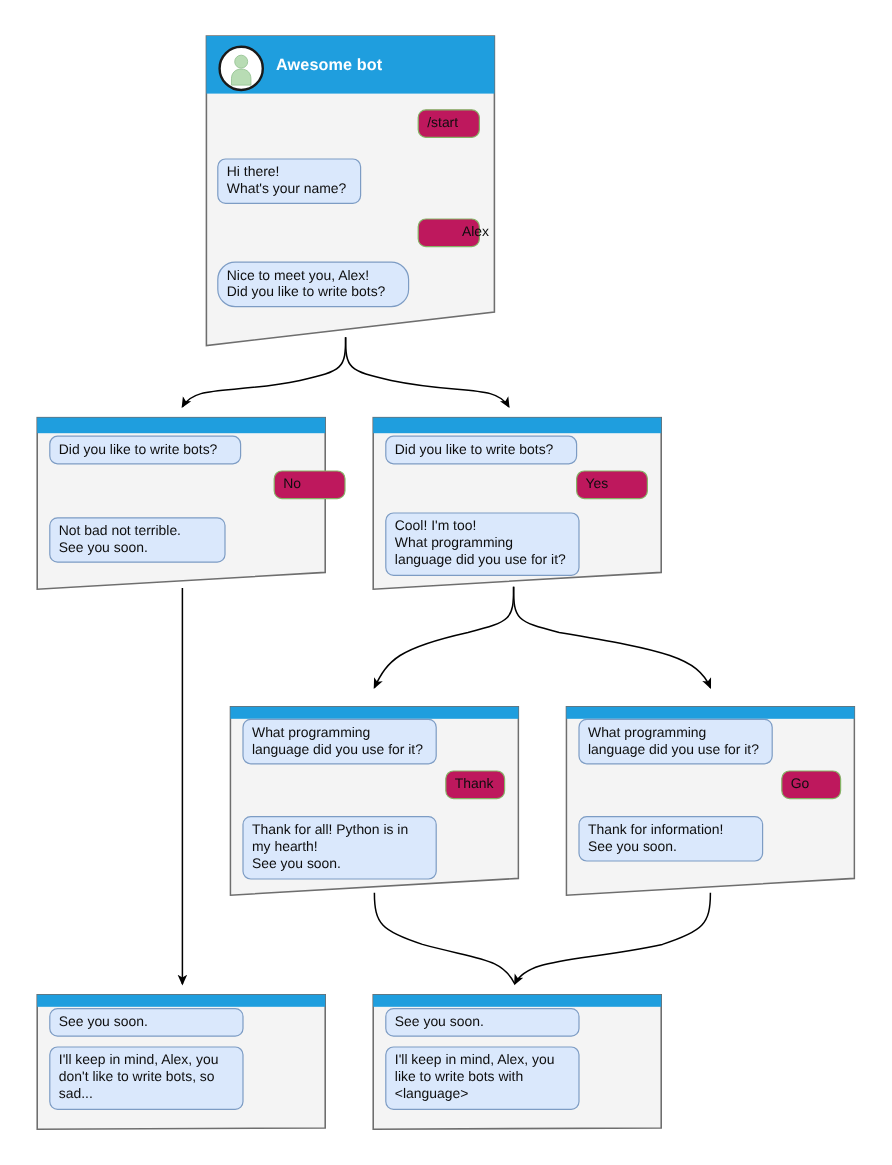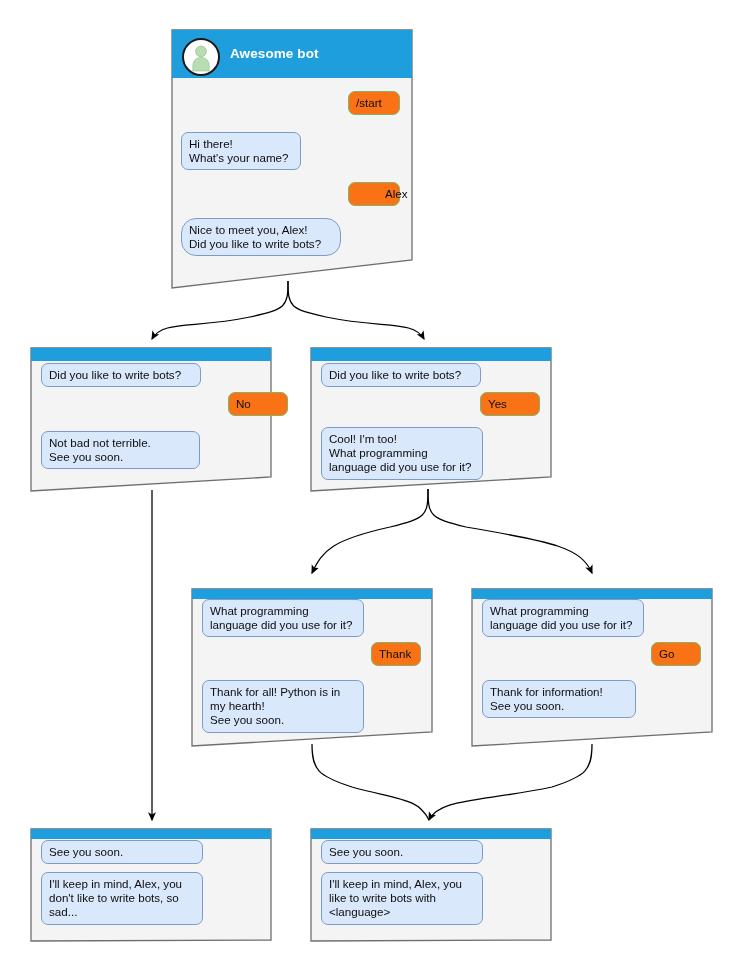--- a/index.html
+++ b/index.html
@@ -85,21 +85,21 @@
     line-height: 14.2px;
     color: #0d0d0d;
     padding: 4px 8px 4px 7px;
     white-space: pre-line;
   }
   .bubble.bot {
     background: #dae8fc;
     border: 1px solid #7d9cc4;
   }
   .bubble.user {
-    background: #f97316;
+    background: #be185d;
     border: 1px solid #85b366;
     text-align: left;
   }
 </style>
 </head>
 <body>
 
 <div id="canvas">
 
   <svg class="edges" viewBox="0 0 743 971">
@@ -151,21 +151,21 @@
 
   <div class="node" style="left:30px; top:347px; width:242px; height:146px;">
     <svg class="node-shape" viewBox="0 0 242 146" preserveAspectRatio="none">
       <polygon points="1,1 241,1 241,130 1,144" fill="#f4f4f4" stroke="#6e6e6e" stroke-width="1.3"></polygon>
     </svg>
     <div class="node-inner">
       <div class="node-header" style="left:1px; top:1px; width:240px; height:13px;"></div>
       <div class="msgs">
         <div class="bubble bot" style="left:11px; top:16px; width:160px;">Did you like to write bots?</div>
         <div class="bubble user" style="left:170px; top:45px; width:60px;margin-left:28px;">No</div>
-        <div class="bubble bot" style="left:11px; top:84px; width:159px;">Not bad not terrible.
+        <div class="bubble bot" style="left:11px; top:84px; width:147px;">Not bad not terrible.
 See you soon.</div>
       </div>
     </div>
   </div>
 
   <div class="node" style="left:310px; top:347px; width:242px; height:146px;">
     <svg class="node-shape" viewBox="0 0 242 146" preserveAspectRatio="none">
       <polygon points="1,1 241,1 241,130 1,144" fill="#f4f4f4" stroke="#6e6e6e" stroke-width="1.3"></polygon>
     </svg>
     <div class="node-inner">

